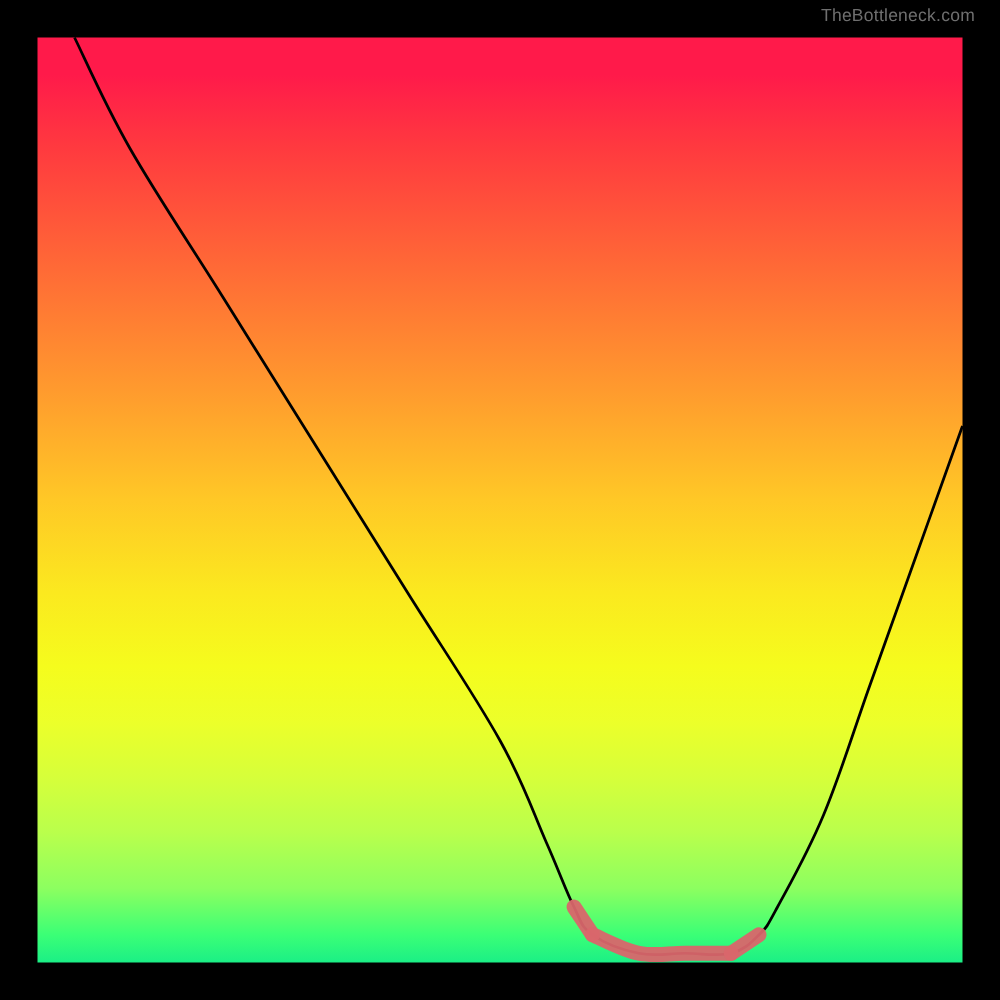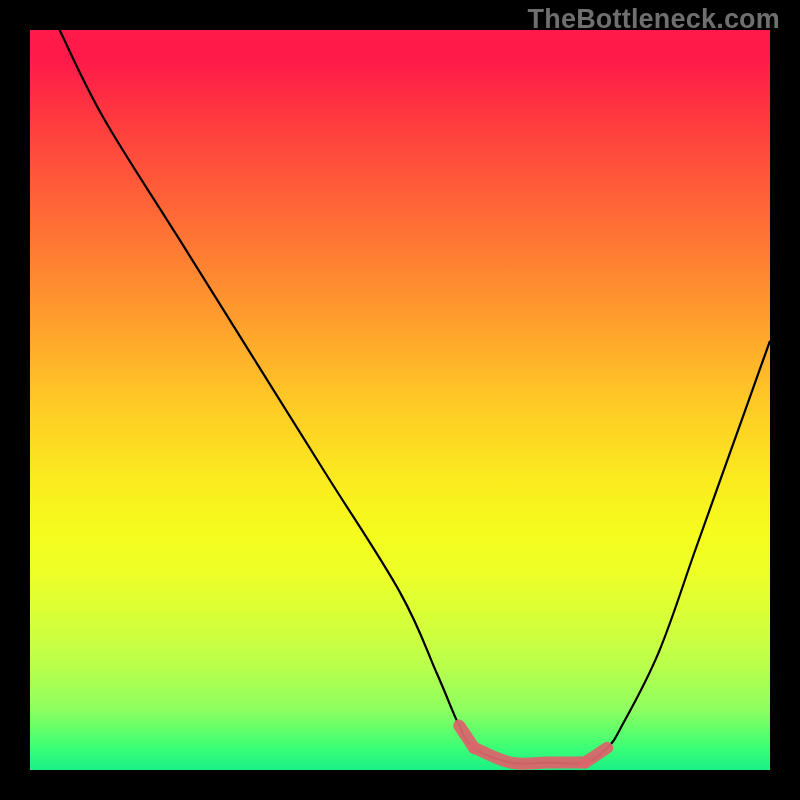--- a/index.html
+++ b/index.html
@@ -8,22 +8,22 @@
     position: relative;
     width: 800px;
     height: 800px;
     background: #000;
   }
   .watermark {
     position: absolute;
     top: 4px;
     right: 20px;
     font-family: Arial, Helvetica, sans-serif;
-    font-size: 27px;
-    font-weight: bold;
+    font-size: 14px;
+    font-weight: normal;
     color: #6f6f6f;
     letter-spacing: 0.2px;
     z-index: 5;
   }
   .plot {
     position: absolute;
     left: 30px;
     top: 30px;
     width: 740px;
     height: 740px;

